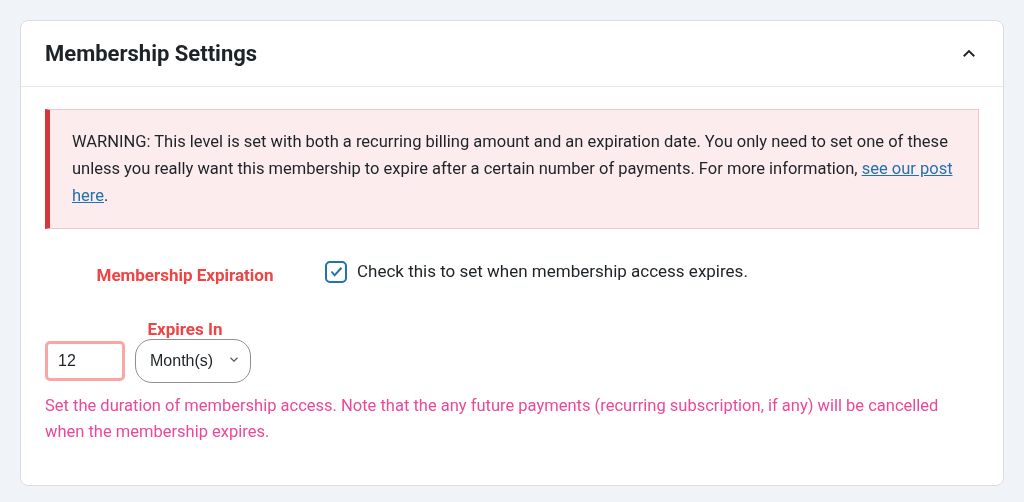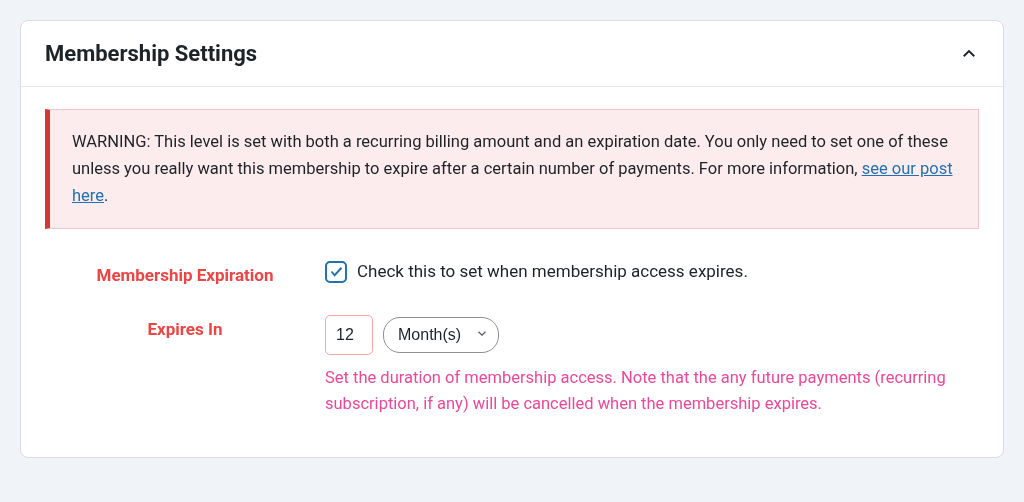--- a/index.html
+++ b/index.html
@@ -64,20 +64,21 @@
       color: #2271b1;
       text-decoration: underline;
     }
     .form-row {
       display: flex;
       align-items: flex-start;
       margin-bottom: 30px;
     }
     .form-row:last-child {
       margin-bottom: 0;
+      flex-direction: column;
     }
     .form-label {
       width: 280px;
       flex-shrink: 0;
       font-weight: 700;
       font-size: 17px;
       color: #ef4444;
       padding-top: 4px;
       text-align: center;
     }
@@ -111,35 +112,35 @@
       font-size: 17px;
       color: #1d2327;
     }
     .inline-controls {
       display: flex;
       gap: 10px;
       align-items: center;
       margin-bottom: 10px;
     }
     .number-input {
-      width: 48px;
+      width: 80px;
       height: 40px;
-      border: 1px solid #fca5a5;
+      border: 3px solid #fca5a5;
       border-radius: 5px;
       font-size: 16px;
       padding: 0 10px;
       color: #1d2327;
       background: #fff;
     }
     .select-wrap {
       position: relative;
       display: inline-block;
     }
     .select {
-      height: 36px;
+      height: 44px;
       border: 1px solid #8c8f94;
       border-radius: 17px;
       font-size: 16px;
       padding: 0 36px 0 14px;
       color: #1d2327;
       background: #fff;
       appearance: none;
       -webkit-appearance: none;
       cursor: pointer;
     }

